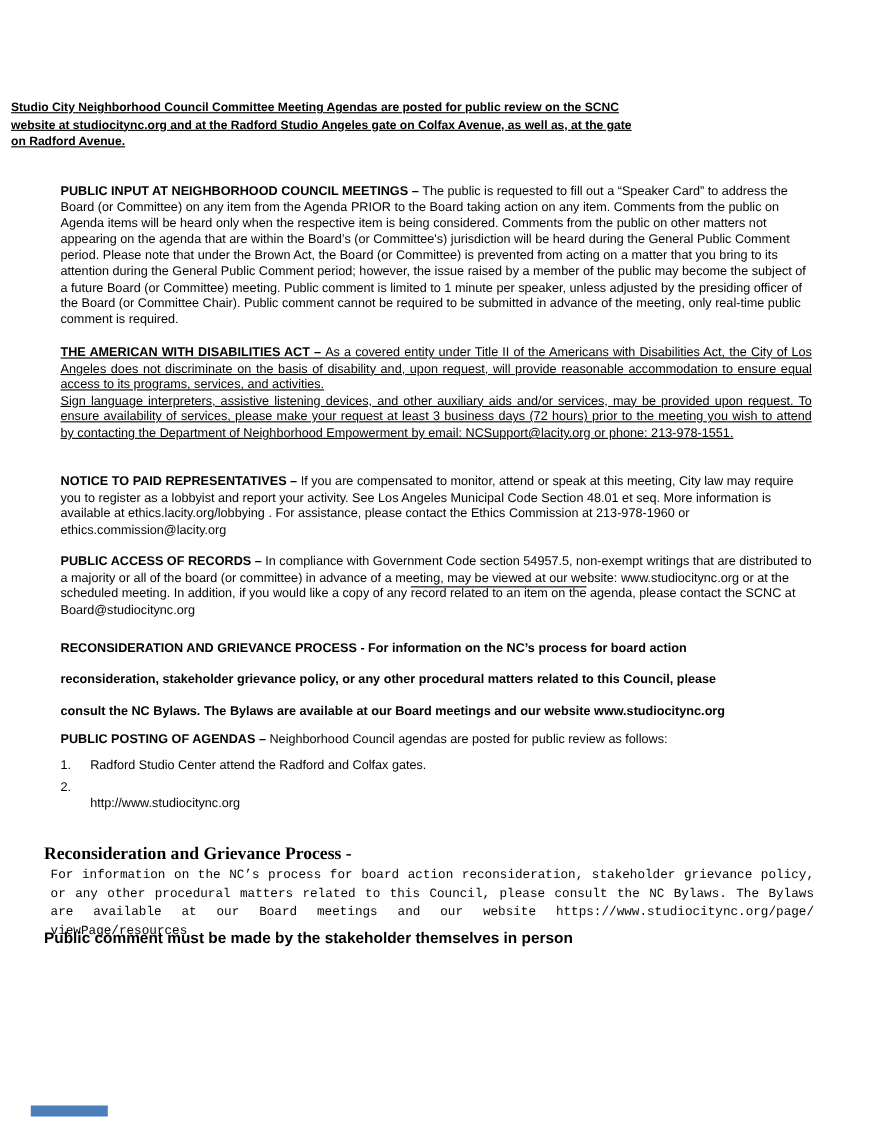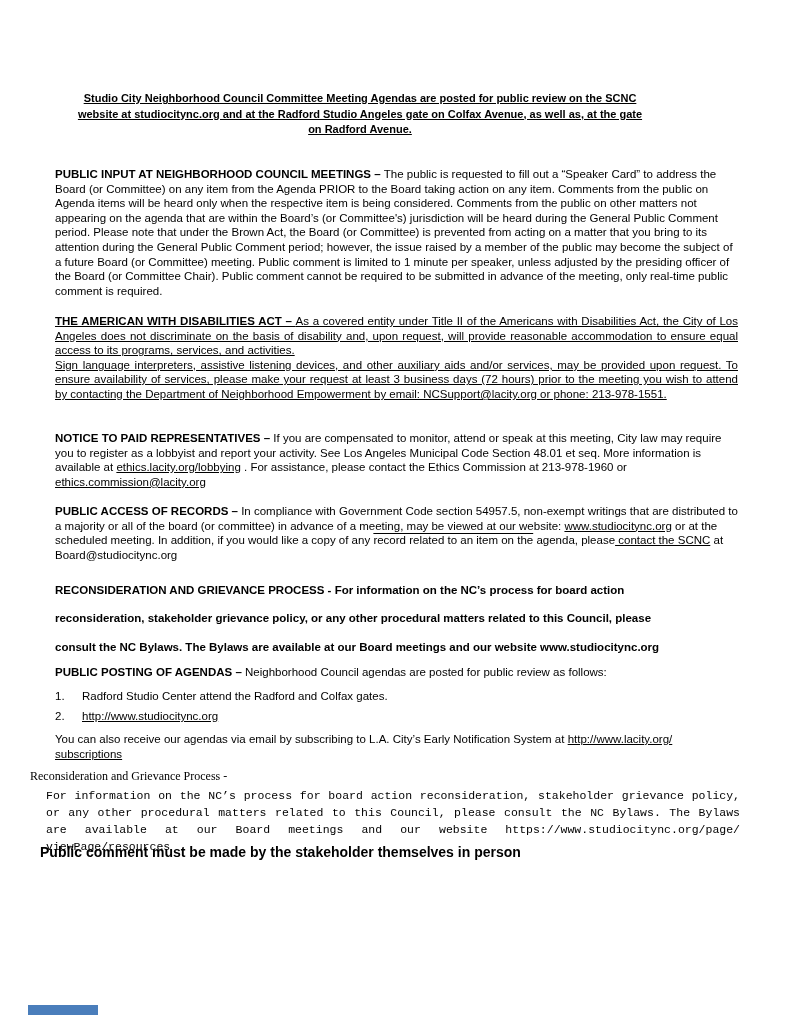--- a/index.html
+++ b/index.html
@@ -7,45 +7,45 @@
     position:relative; width:791px; height:1024px; background:#ffffff;
     color:#000000; overflow:hidden;
     font-family:"Liberation Sans", sans-serif;
   }
   .sec { position:absolute; left:55px; width:683px; font-size:11.5px; line-height:14.6px; }
   .b { font-weight:bold;text-align:center; }
   .ol { text-decoration:overline;text-align:right; }
   .just { text-align:justify; }
   .hdr {
     position:absolute; left:10px; width:700px; top:91px;
-    text-align:center; font-weight:bold; font-size:11px; line-height:15.5px;
+    font-weight:bold; font-size:11px; line-height:15.5px;
     text-decoration:underline;
   }
   .recon { position:absolute; left:55px; width:683px; top:576px;
     font-weight:bold; font-size:11.5px; line-height:28.3px; }
   .list-row { display:flex; margin-bottom:5.5px; }
   .list-num { width:27px; flex:0 0 27px; }
   .serif-head {
-    position:absolute; left:30px; width:694px; top:769px;
-    font-family:"Liberation Serif", serif; font-weight:normal; font-size:12px; line-height:15px;
+    position:absolute; left:40px; width:694px; top:769px;
+    font-family:"Liberation Serif", serif; font-weight:bold; font-size:16px; line-height:15px;
   }
   .serif-body {
     position:absolute; left:46px; width:694px; top:787px;
     font-family:Liberation Mono, monospace; font-size:11.5px; line-height:17px; text-align:justify;
   }
   .footer-notice {
     position:absolute; left:40px; width:640px; top:845px;
     text-align:left; font-weight:bold; font-size:14px; line-height:15px;
   }
   .footer-line2 { margin-top:20px; }
   .accent-bar {
     position:absolute; left:28px; top:1005px; width:70px; height:10px;
     background:#4A7EBB;
   }
-  a.doclink { color:#000000; text-decoration:underline; cursor:pointer; }
+  a.doclink { color:#000000; cursor:pointer;margin-top:15px; }
 </style>
 </head>
 <body>
 
 <div class="page">
 
   <div class="hdr">
     <span>Studio City Neighborhood Council Committee Meeting Agendas are posted for public review on the SCNC</span><br>
     <span>website at studiocitync.org and at the Radford Studio Angeles gate on Colfax Avenue, as well as, at the gate</span><br>
     <span>on Radford Avenue.</span>
@@ -82,23 +82,20 @@
     <div class="list-row">
       <span class="list-num">1.</span>
       <span>Radford Studio Center attend the Radford and Colfax gates.</span>
     </div>
     <div class="list-row">
       <span class="list-num">2.</span>
       <a class="doclink">http://www.studiocitync.org</a>
     </div>
   </div>
 
-  <div class="sec" style="top:732px;">
-    <span>You can also receive our agendas via email by subscribing to L.A. City’s Early Notification System at </span><a class="doclink"><span>http://www.lacity.org/</span><wbr><span>subscriptions</span></a>
-  </div>
 
   <div class="serif-head">Reconsideration and Grievance Process -</div>
   <div class="serif-body">
     <span>For information on the NC’s process for board action reconsideration, stakeholder grievance policy, or any other procedural matters related to this Council, please consult the NC Bylaws. The Bylaws are available at our Board meetings and our website </span><span>https://www.studiocitync.org/page/</span><wbr><span>viewPage/resources</span>
   </div>
 
   <div class="footer-notice">
     <div>Public comment must be made by the stakeholder themselves in person</div>
   </div>
 

